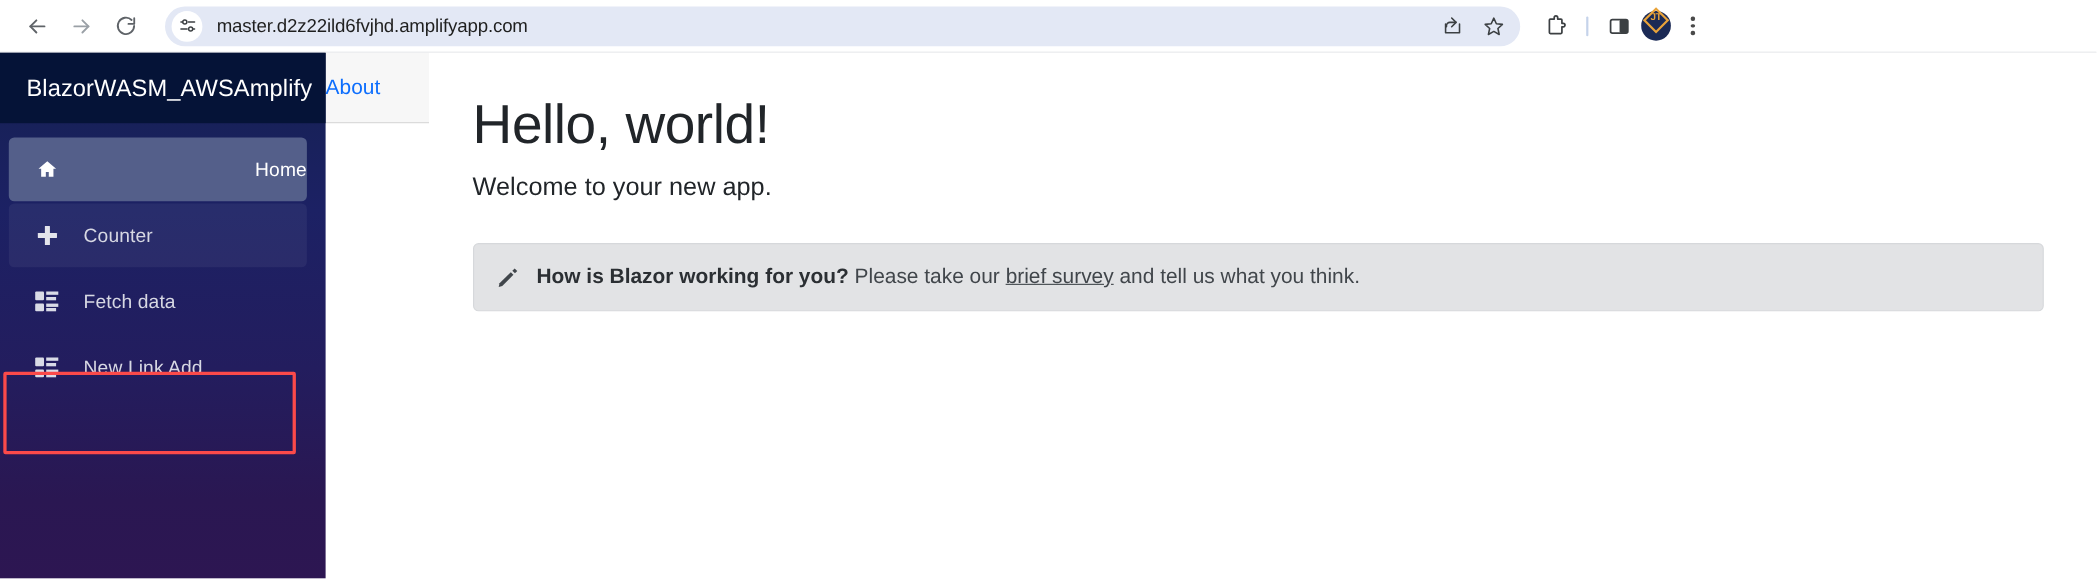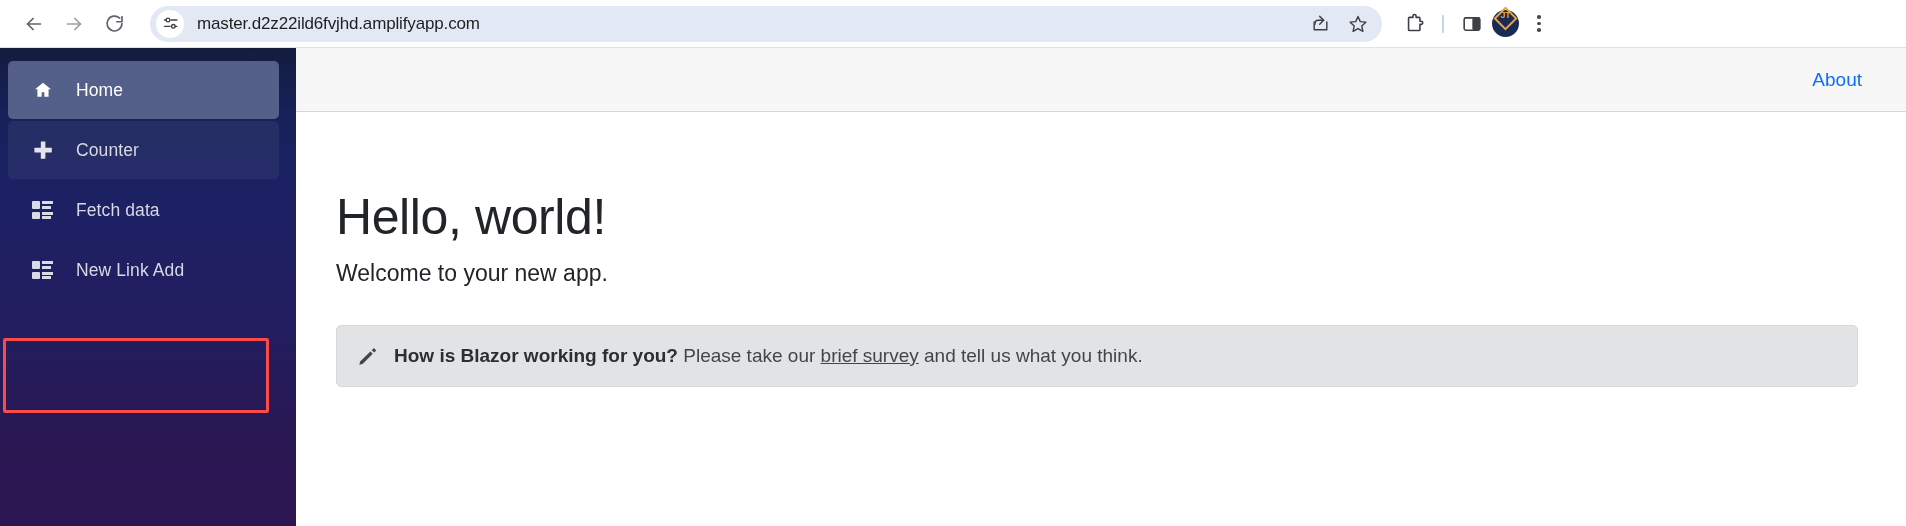--- a/index.html
+++ b/index.html
@@ -156,20 +156,21 @@
     border-radius: 5px;
     display: flex;
     align-items: center;
     padding-left: 24px;
     color: #d7d8e3;
     position: relative;
   }
   .nav-item.active {
     background: #545f8a;
     color: #ffffff;
+    justify-content: space-between;
   }
   .nav-item.soft {
     background: rgba(255,255,255,0.055);
   }
   .nav-icon {
     width: 26px;
     flex: 0 0 26px;
     display: flex;
     align-items: center;
     justify-content: flex-start;
@@ -211,23 +212,22 @@
     border: 3px solid #fb4a4a;
     border-radius: 2px;
     pointer-events: none;
     z-index: 5;
   }
 
   
   .main-col {
     flex: 1 1 auto;
     display: flex;
-    flex-direction: column;
+    flex-direction: row;
     min-width: 0;
-    gap: 40px;
   }
   .top-row {
     height: 64px;
     flex: 0 0 64px;
     background: #f7f7f7;
     border-bottom: 1px solid #d7d7d7;
     display: flex;
     align-items: center;
     justify-content: flex-end;
     padding-right: 44px;
@@ -350,20 +350,23 @@
         <i></i>
         <i></i>
     </div>
   </div>
 </div>
 
 <div class="page">
 
   <div class="sidebar">
 
+    <div class="brand">
+      <span class="brand-title">BlazorWASM_AWSAmplify</span>
+    </div>
 
     <div class="nav-list">
 
       <div class="nav-item active">
         <span class="nav-icon">
           <svg width="22" height="20" viewBox="0 0 24 24" fill="#ffffff">
             <path d="M12 3.2 2.4 11.2h2.9V20h5.1v-5.2h3.2V20h5.1v-8.8h2.9z"></path>
           </svg>
         </span>
         <span class="nav-label">Home</span>

